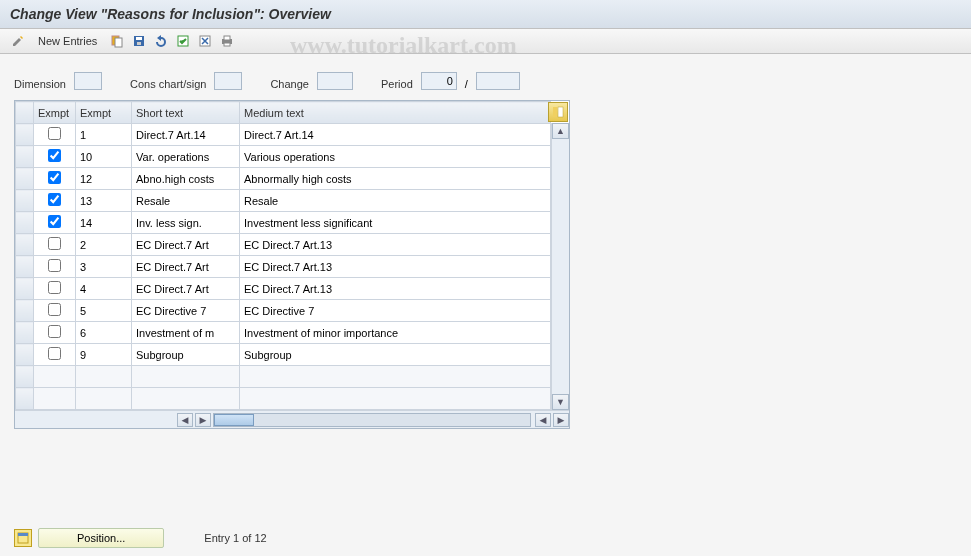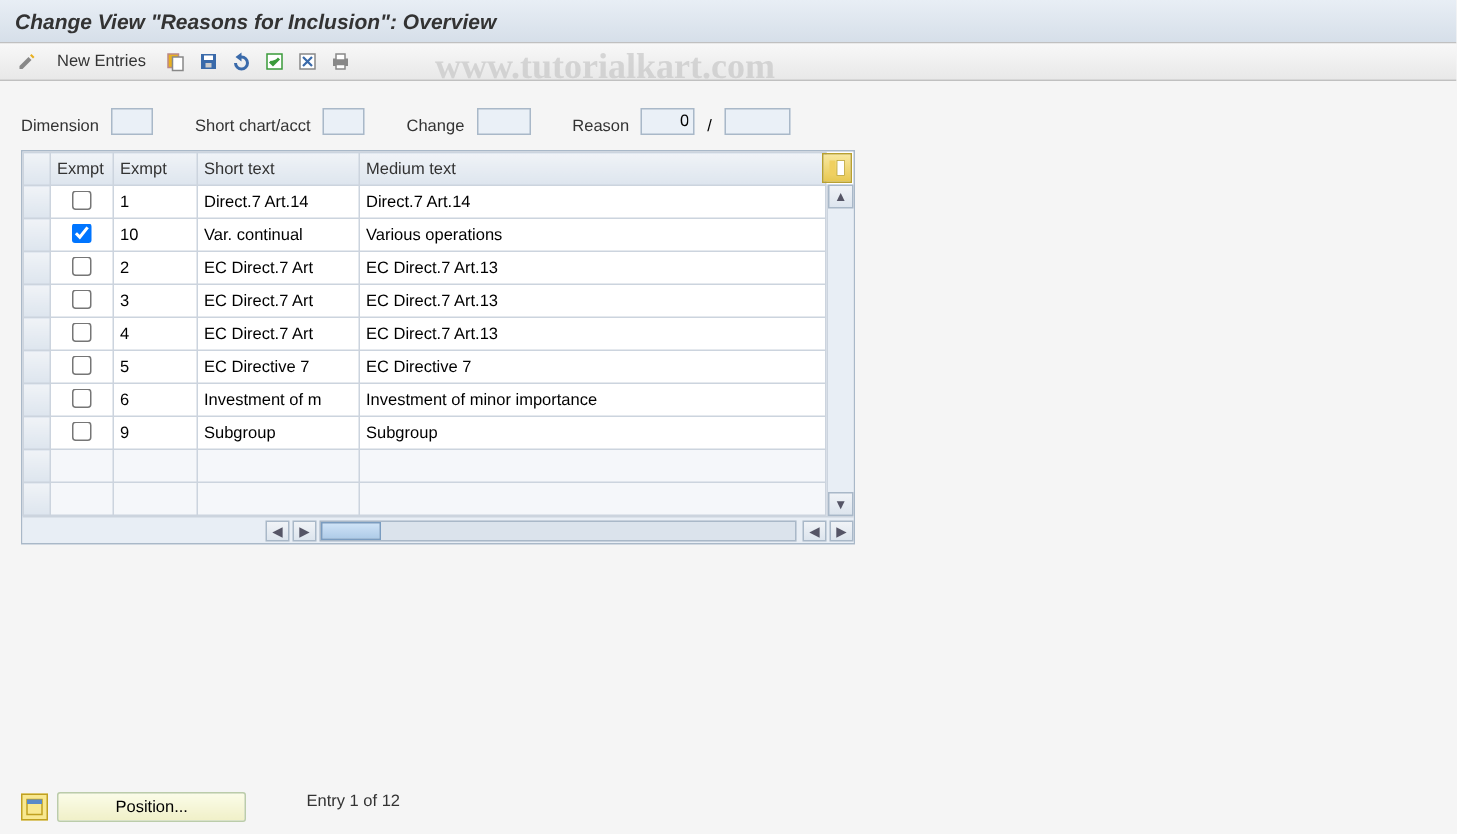--- a/index.html
+++ b/index.html
@@ -153,21 +153,21 @@
       position:absolute; left:0; top:0;
       width:40px; height:12px;
       background: linear-gradient(#cfe3f7,#aecbe8);
       border:1px solid #7a9cc0;
     }
     .footer {
       position: absolute;
       bottom: 8px;
       left: 14px;
       display: flex;
-      align-items: flex-start;
+      align-items: center;
       gap: 40px;
       margin-top: 16px;
     }
     .position-btn {
       display: inline-flex;
       align-items: center;
       gap: 6px;
       cursor: pointer;
     }
     .position-btn .picon {
@@ -245,27 +245,27 @@
       </svg>
   </span>
 </div>
 
 <div class="watermark">www.tutorialkart.com</div>
 
 <div class="filter-row">
   <label>Dimension</label>
   <input class="inp" style="width: 28px;" value="">
   <span style="width:12px"></span>
-  <label>Short chart/acct</label>
+  <label>Cons chart/sign</label>
   <input class="inp" style="width: 28px;" value="">
   <span style="width:12px"></span>
   <label>Change</label>
   <input class="inp" style="width: 36px;" value="">
   <span style="width:12px"></span>
-  <label>Reason</label>
+  <label>Period</label>
   <input class="inp" style="width: 36px; text-align: right;" value="0">
   <span>/</span>
   <input class="inp" style="width: 44px;" value="">
 </div>
 
 <div class="table-wrap">
   <div class="corner-icon">
     <svg width="12" height="12" viewBox="0 0 12 12">
         <rect x="1" y="1" width="4" height="10" fill="#f0d060"></rect>
         <rect x="6" y="1" width="5" height="10" fill="#fff" stroke="#b8a030" stroke-width="0.5"></rect>
@@ -294,22 +294,43 @@
             <td class="rowhead"></td>
             <td class="cb"><input type="checkbox" style=""></td>
             <td>1</td>
             <td>Direct.7 Art.14</td>
             <td>Direct.7 Art.14</td>
           </tr>
           <tr>
             <td class="rowhead"></td>
             <td class="cb"><input type="checkbox" checked="" style=""></td>
             <td>10</td>
-            <td>Var. continual</td>
+            <td>Var. operations</td>
             <td>Various operations</td>
+          </tr>
+          <tr>
+            <td class="rowhead"></td>
+            <td class="cb"><input type="checkbox" checked="" style=""></td>
+            <td>12</td>
+            <td>Abno.high costs</td>
+            <td>Abnormally high costs</td>
+          </tr>
+          <tr>
+            <td class="rowhead"></td>
+            <td class="cb"><input type="checkbox" checked="" style=""></td>
+            <td>13</td>
+            <td>Resale</td>
+            <td>Resale</td>
+          </tr>
+          <tr>
+            <td class="rowhead"></td>
+            <td class="cb"><input type="checkbox" checked="" style=""></td>
+            <td>14</td>
+            <td>Inv. less sign.</td>
+            <td>Investment less significant</td>
           </tr>
           <tr>
             <td class="rowhead"></td>
             <td class="cb"><input type="checkbox" style=""></td>
             <td>2</td>
             <td>EC Direct.7 Art</td>
             <td>EC Direct.7 Art.13</td>
           </tr>
           <tr>
             <td class="rowhead"></td>

